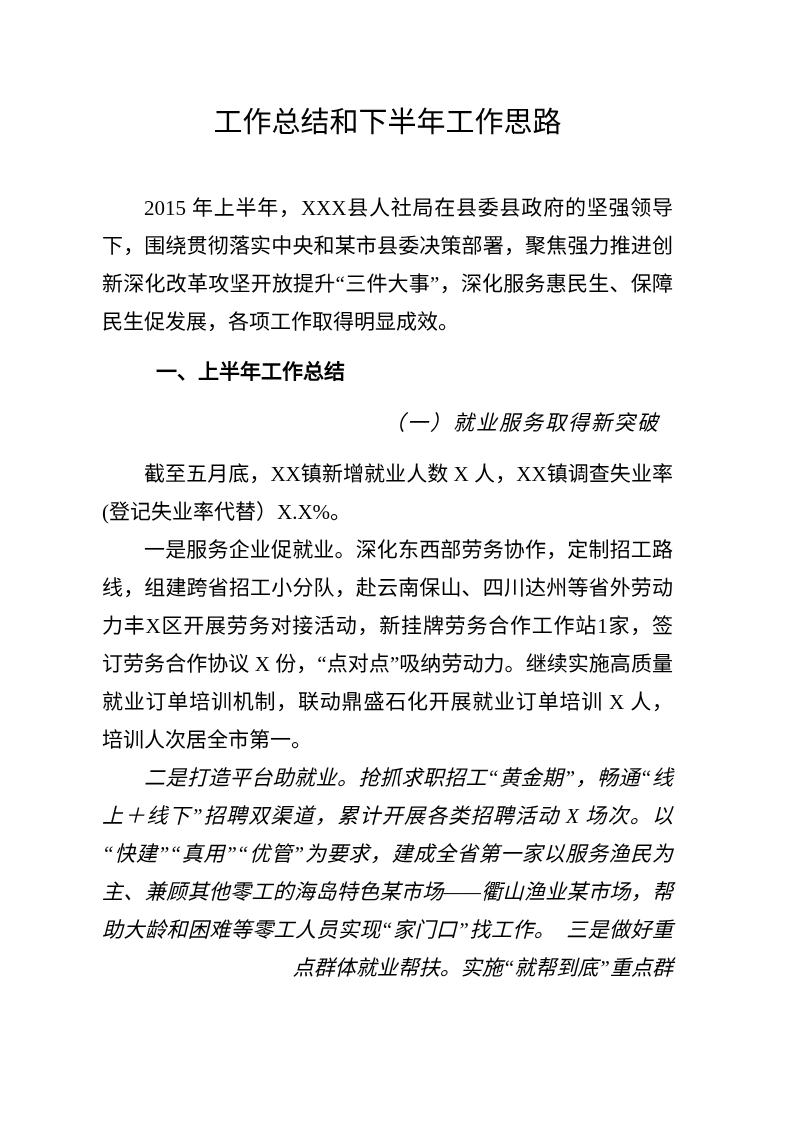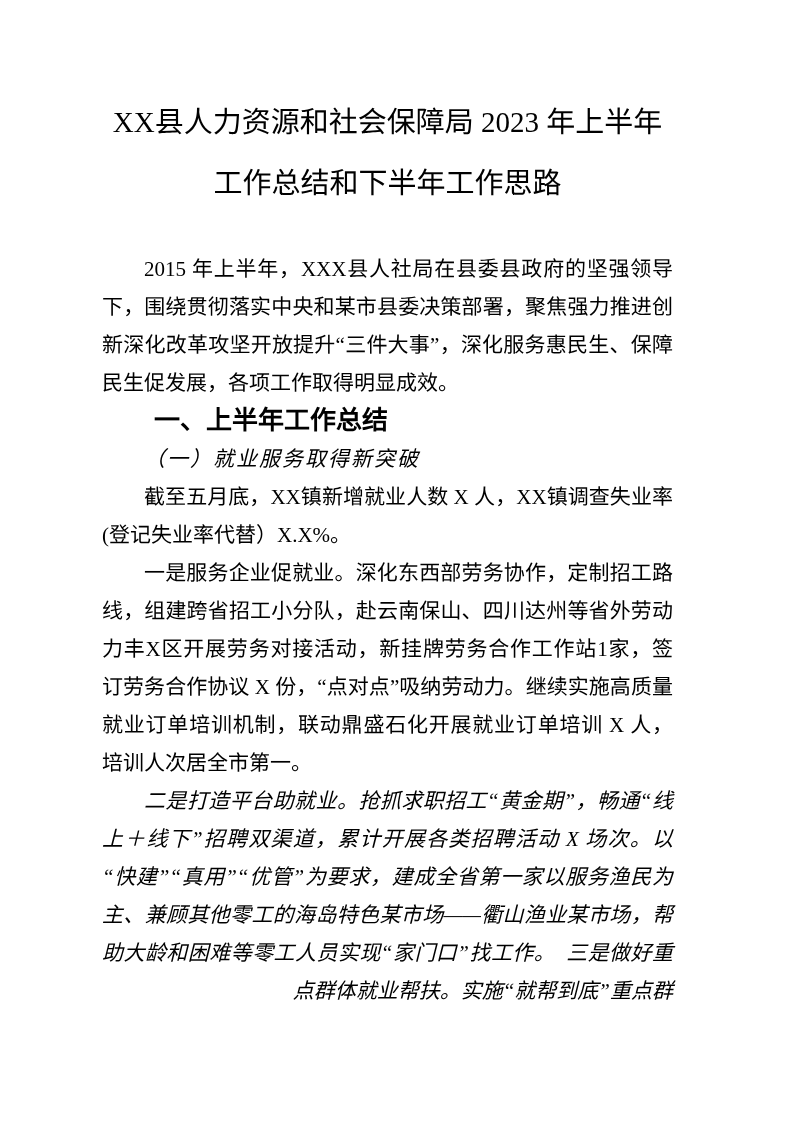--- a/index.html
+++ b/index.html
@@ -31,49 +31,49 @@
     white-space: nowrap;
   }
   p.body {
     margin: 0;
     font-size: 21px;
     line-height: 38px;
     text-align: justify;
     text-indent: 2em;
   }
   .heading-1 {
-    margin: 0;
+    margin: 12px;
     font-family: Liberation Serif, serif;
     font-weight: 700;
-    font-size: 26px;
+    font-size: 21px;
     line-height: 38px;
     text-indent: 2em;
   }
   .heading-2 {
-    margin: 0;
+    margin: 13px;
     font-style: italic;          
     font-weight: 400;
     font-size: 21px;
     line-height: 38px;
     text-indent: 2em;
     letter-spacing: 2px;
+    text-align: right;
   }
   .align-last-right {
     text-align-last: right;      
     font-style: italic;
   }
 </style>
 </head>
 <body>
 
 <div class="page">
   <main class="doc">
 
     <header class="doc-title">
-      <div class="title-line">XX县人力资源和社会保障局 2023 年上半年</div>
       <div class="title-line">工作总结和下半年工作思路</div>
     </header>
 
     <p class="body">2015 年上半年，XXX县人社局在县委县政府的坚强领导下，围绕贯彻落实中央和某市县委决策部署，聚焦强力推进创新深化改革攻坚开放提升“三件大事”，深化服务惠民生、保障民生促发展，各项工作取得明显成效。</p>
 
     <h2 class="heading-1">一、上半年工作总结</h2>
 
     <h3 class="heading-2">（一）就业服务取得新突破</h3>
 
     <p class="body">截至五月底，XX镇新增就业人数 X 人，XX镇调查失业率(登记失业率代替）X.X%。</p>

